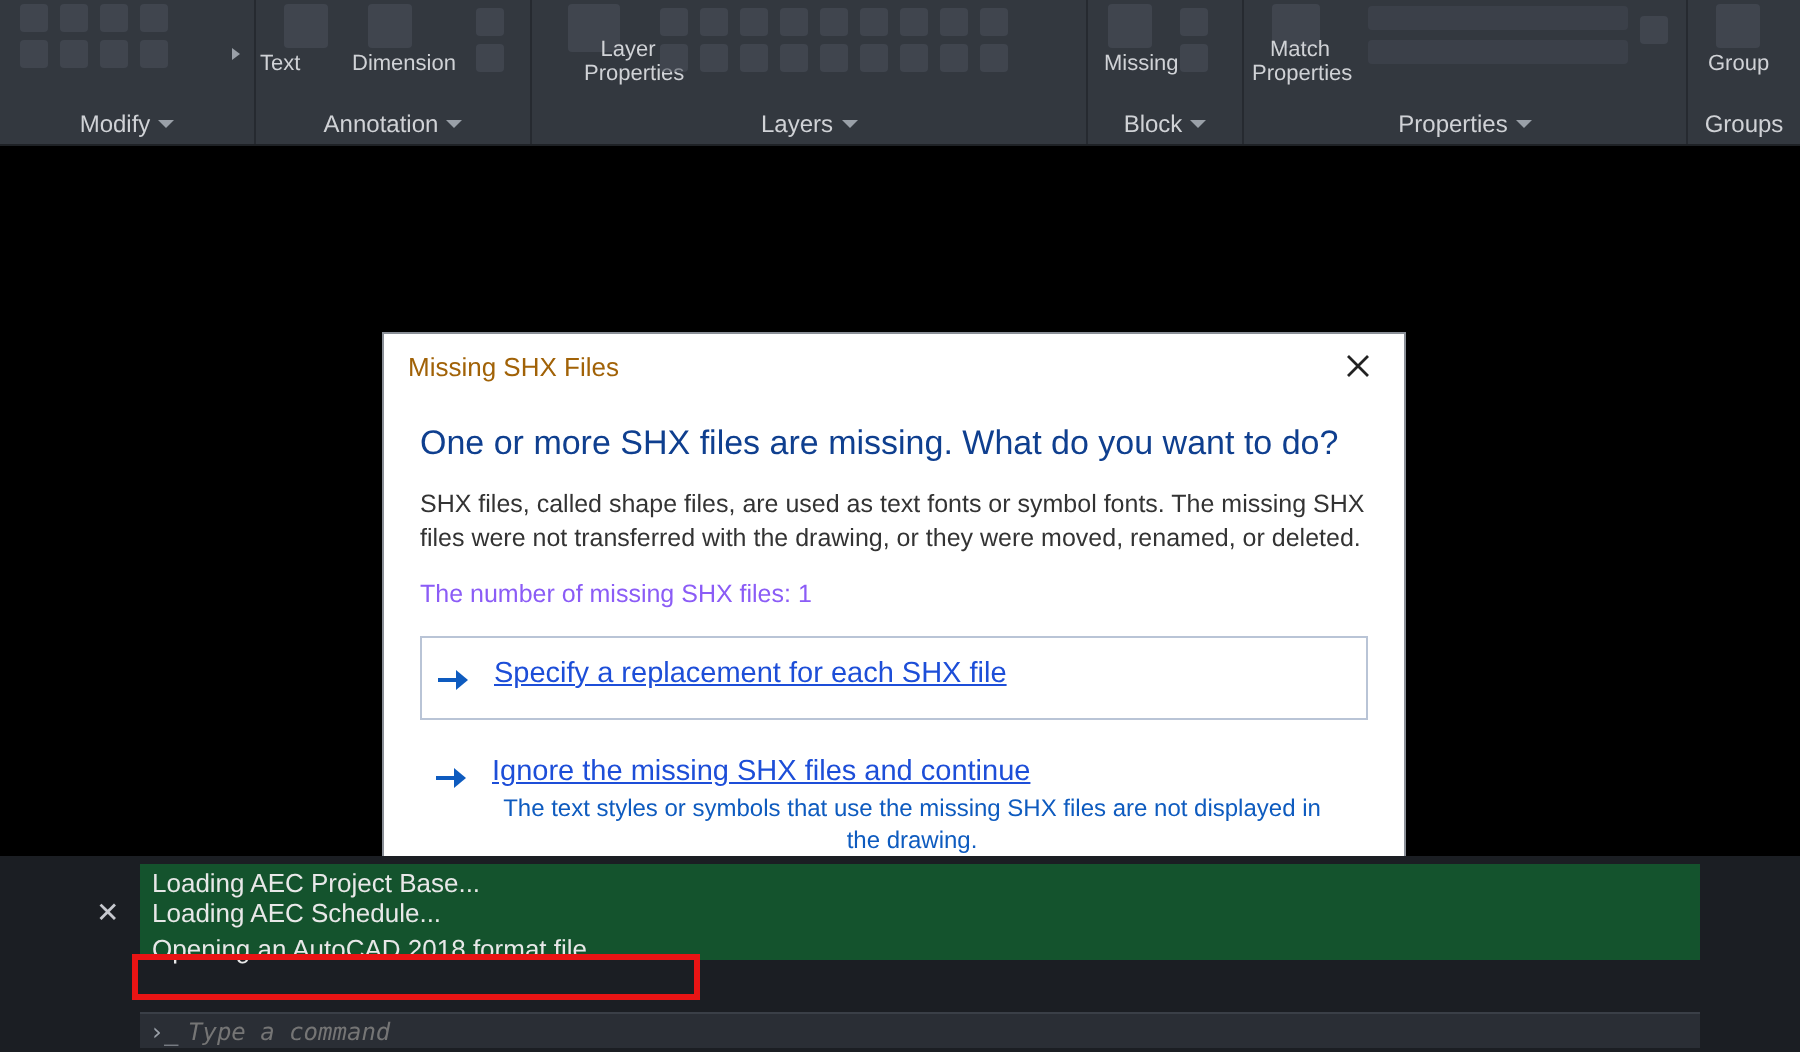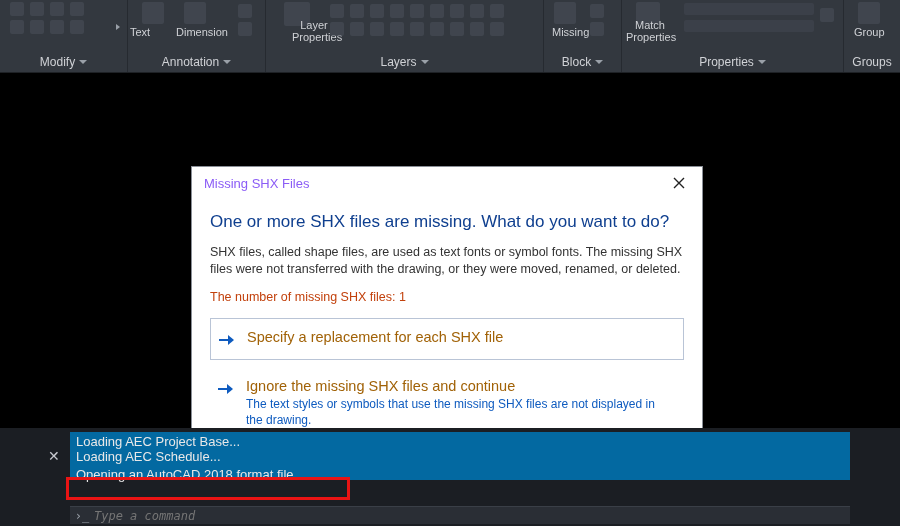--- a/index.html
+++ b/index.html
@@ -44,21 +44,21 @@
   .p-properties { width: 222px; }
   .p-group      { width:  56px; border-right:none;text-align:center; }
 
   
   .draw-area { width: 900px; height: 355px; background: #000; position: relative; }
 
   
   .cmd-wrap { width: 900px; height: 98px; background: #1b1e23; position: relative; }
   .cmd-history {
     position: absolute; left: 70px; top: 4px; width: 780px; height: 48px;
-    background: #0369a1; color: #e8e8e8; font-family: Consolas, monospace; font-size: 13px;
+    background: #14532d; color: #e8e8e8; font-family: Consolas, monospace; font-size: 13px;
     padding: 2px 6px; line-height: 15px;
   }
   .cmd-close {
     position: absolute; left: 48px; top: 20px; color: #c7c9cf; font-size: 14px; cursor: pointer;
   }
   .red-callout {
     position: absolute; left: 66px; top: 49px; width: 284px; height: 23px;
     border: 3px solid #e91414; pointer-events: none;
   }
   .cmd-input-row {
@@ -75,53 +75,53 @@
   }
 
   
   .dialog {
     position: absolute; left: 191px; top: 93px; width: 512px; height: 316px;
     background: #ffffff; border: 1px solid #8a8f97; box-shadow: 0 6px 20px rgba(0,0,0,.4);
     display: flex; flex-direction: column;
   }
   .dialog-titlebar {
     height: 32px; display:flex; align-items:center; justify-content:space-between;
-    padding: 0 12px; font-size: 13px; color:#8b5cf6;
+    padding: 0 12px; font-size: 13px; color:#a16207;
   }
   .dialog-close {
     width: 22px; height: 22px; display:flex; align-items:center; justify-content:center;
     cursor:pointer; color:#333; font-size:15px;
   }
   .dialog-body { padding: 4px 18px 0 18px; flex:1; }
   .dialog-heading {
     font-size: 17px; color: #0f3f8f; margin: 8px 0 12px 0; line-height: 1.25;
   }
   .dialog-para {
     font-size: 12.5px; color: #333; line-height: 1.35; margin-bottom: 12px;
   }
   .dialog-count {
-    font-size: 12.5px; color: #c2410c; margin-bottom: 14px;
+    font-size: 12.5px; color: #8b5cf6; margin-bottom: 14px;
   }
   .option-row {
     display: flex; align-items: flex-start; gap: 10px; padding: 10px 8px;
     cursor: pointer;
   }
   .option-primary .option-row { border: 1px solid #b9c4d6; }
   .arrow-right {
     width: 18px; height: 18px; flex-shrink:0; margin-top:2px; position:relative;
   }
   .arrow-right::before {
     content:""; position:absolute; left:0; top:8px; width:12px; height:2px; background:#0e5bbf;
   }
   .arrow-right::after {
     content:""; position:absolute; left:9px; top:4px; width:0;height:0;
     border-top:5px solid transparent; border-bottom:5px solid transparent; border-left:6px solid #0e5bbf;
   }
-  .option-text .title { font-size: 14.5px; color: #a16207; line-height:1.2; }
-  .option-text .sub   { font-size: 12px;  color: #0e5bbf; margin-top:2px; line-height:1.3; max-width:420px;}
+  .option-text .title { font-size: 14.5px; color: #1d4ed8; line-height:1.2;text-decoration:underline; }
+  .option-text .sub   { font-size: 12px;  color: #0e5bbf; margin-top:2px; line-height:1.3; max-width:420px;text-align:center;}
   .dialog-footer {
     height: 36px; background:#f0f0f0; border-top:1px solid #ddd;
     display:flex; align-items:center; padding-left:14px; gap:10px;
   }
   .checkbox {
     width:14px; height:14px; border:1px solid #6b6f77; background:#fff; cursor:pointer;
   }
   .checkbox-label { font-size: 12.5px; color:#333; }
 
 </style>

